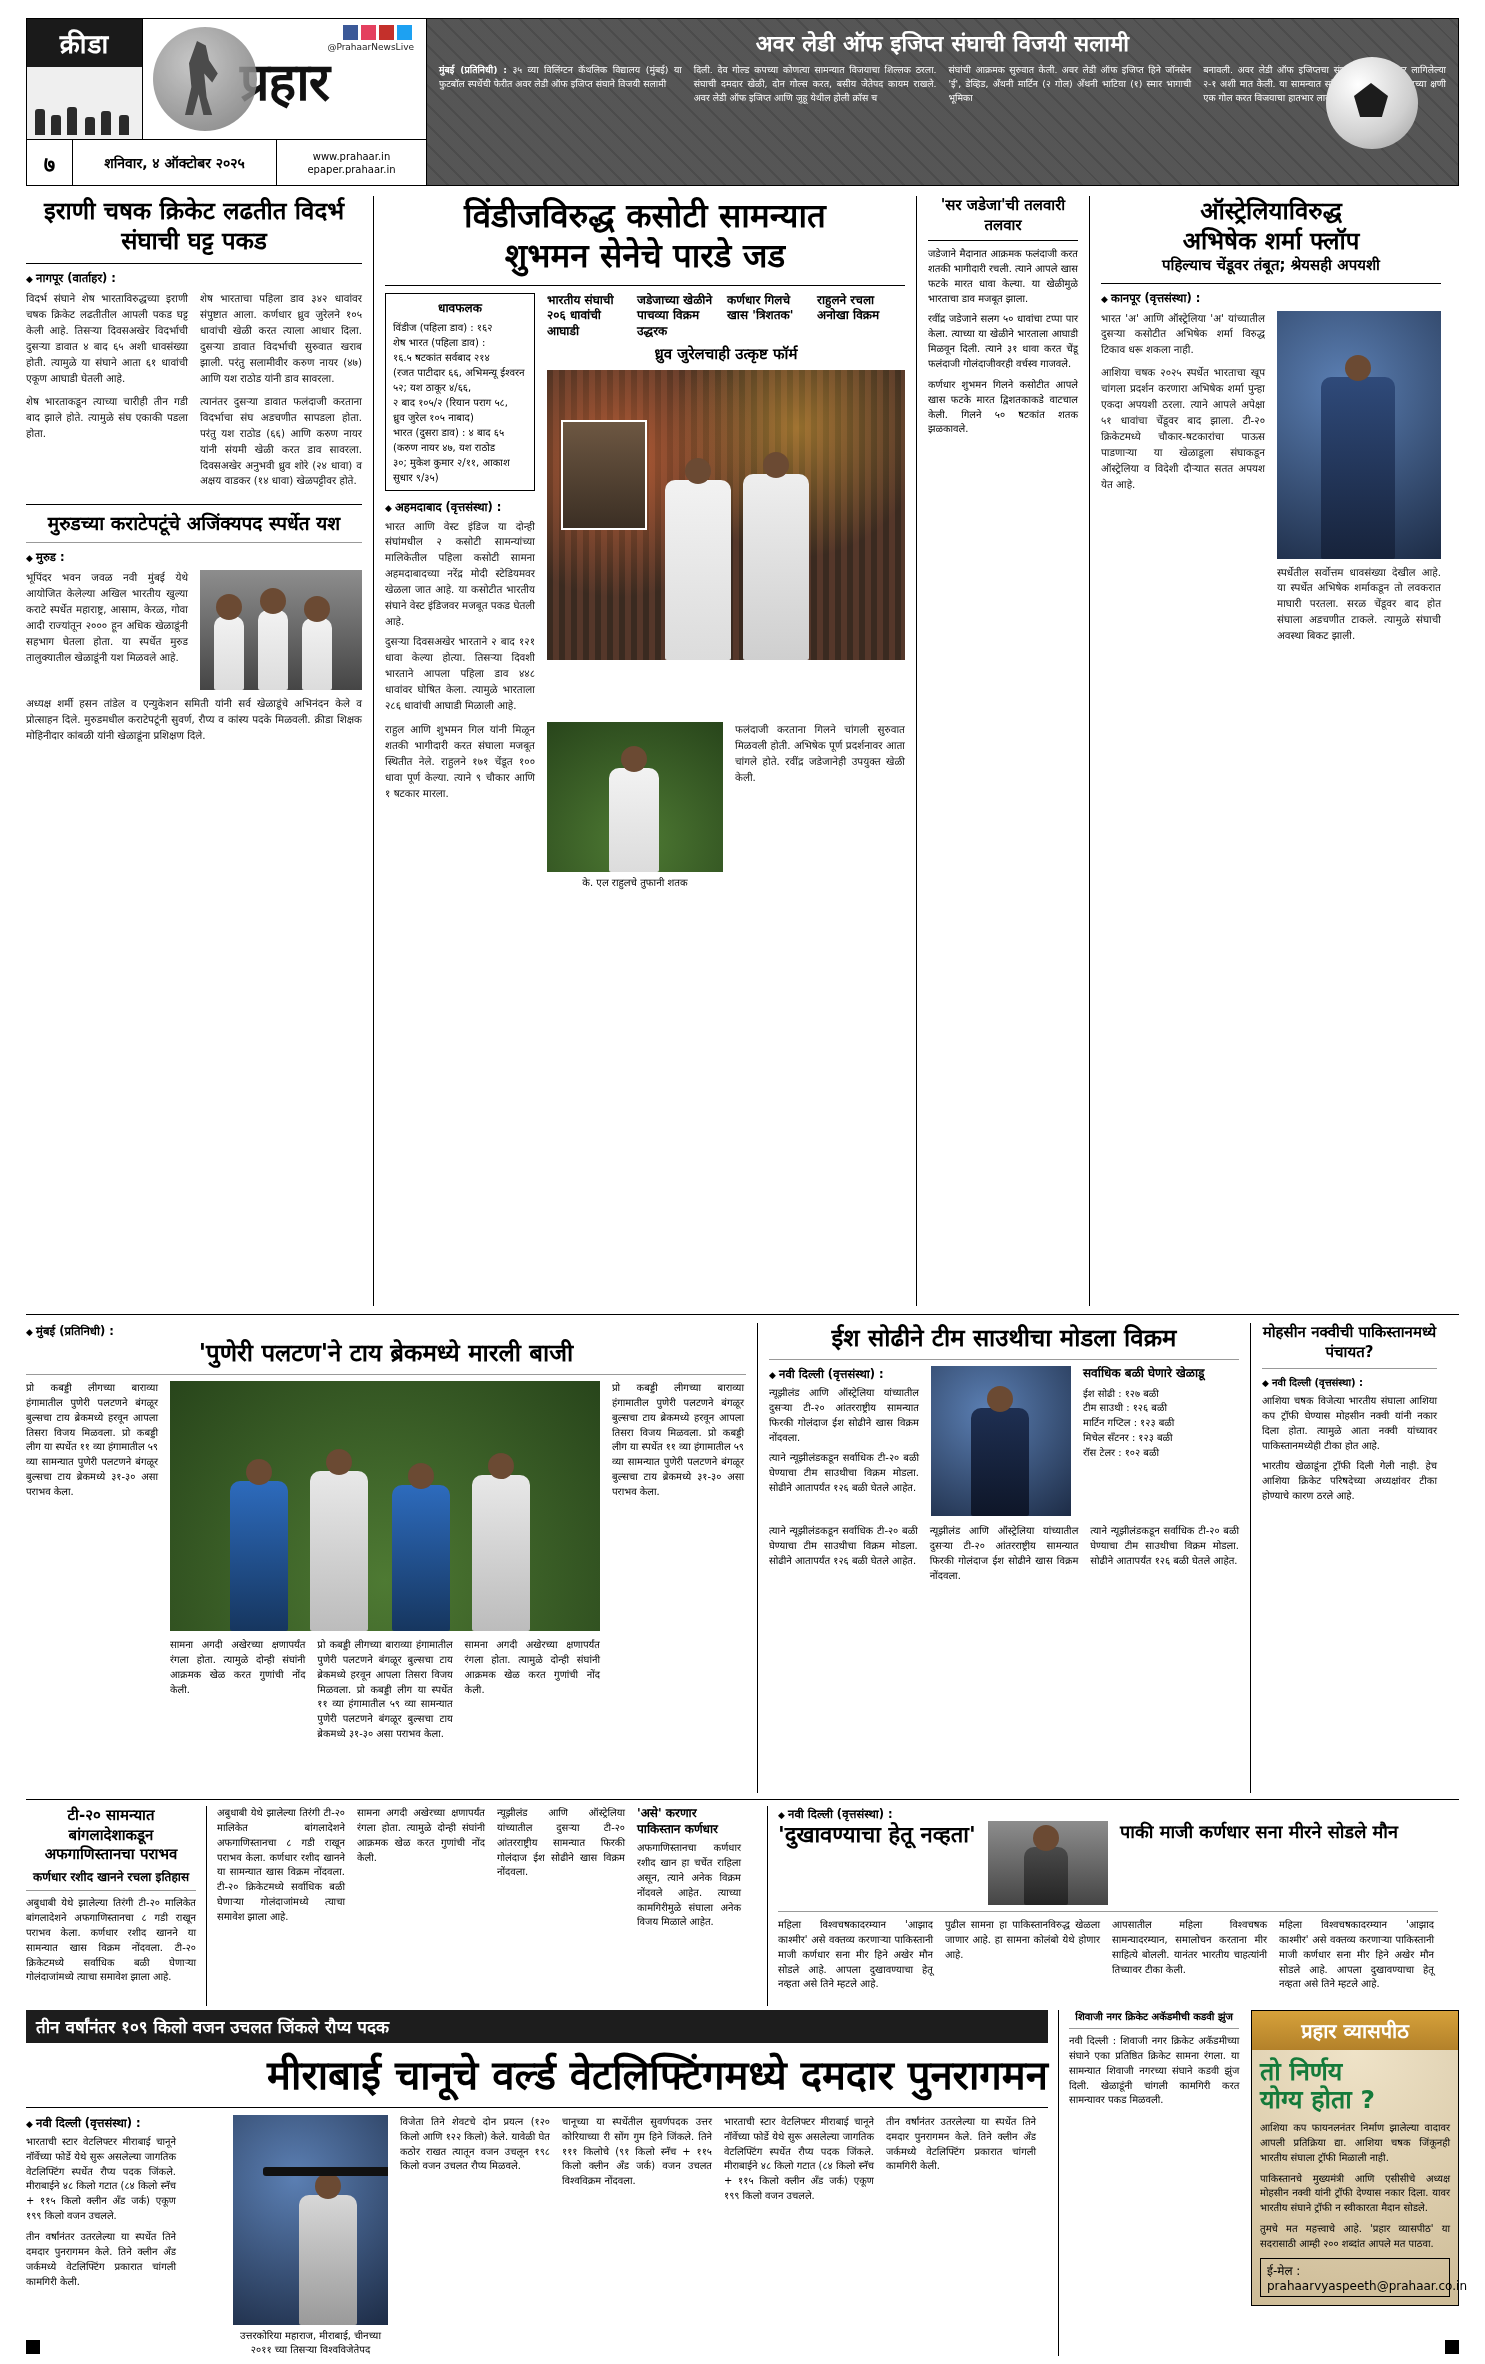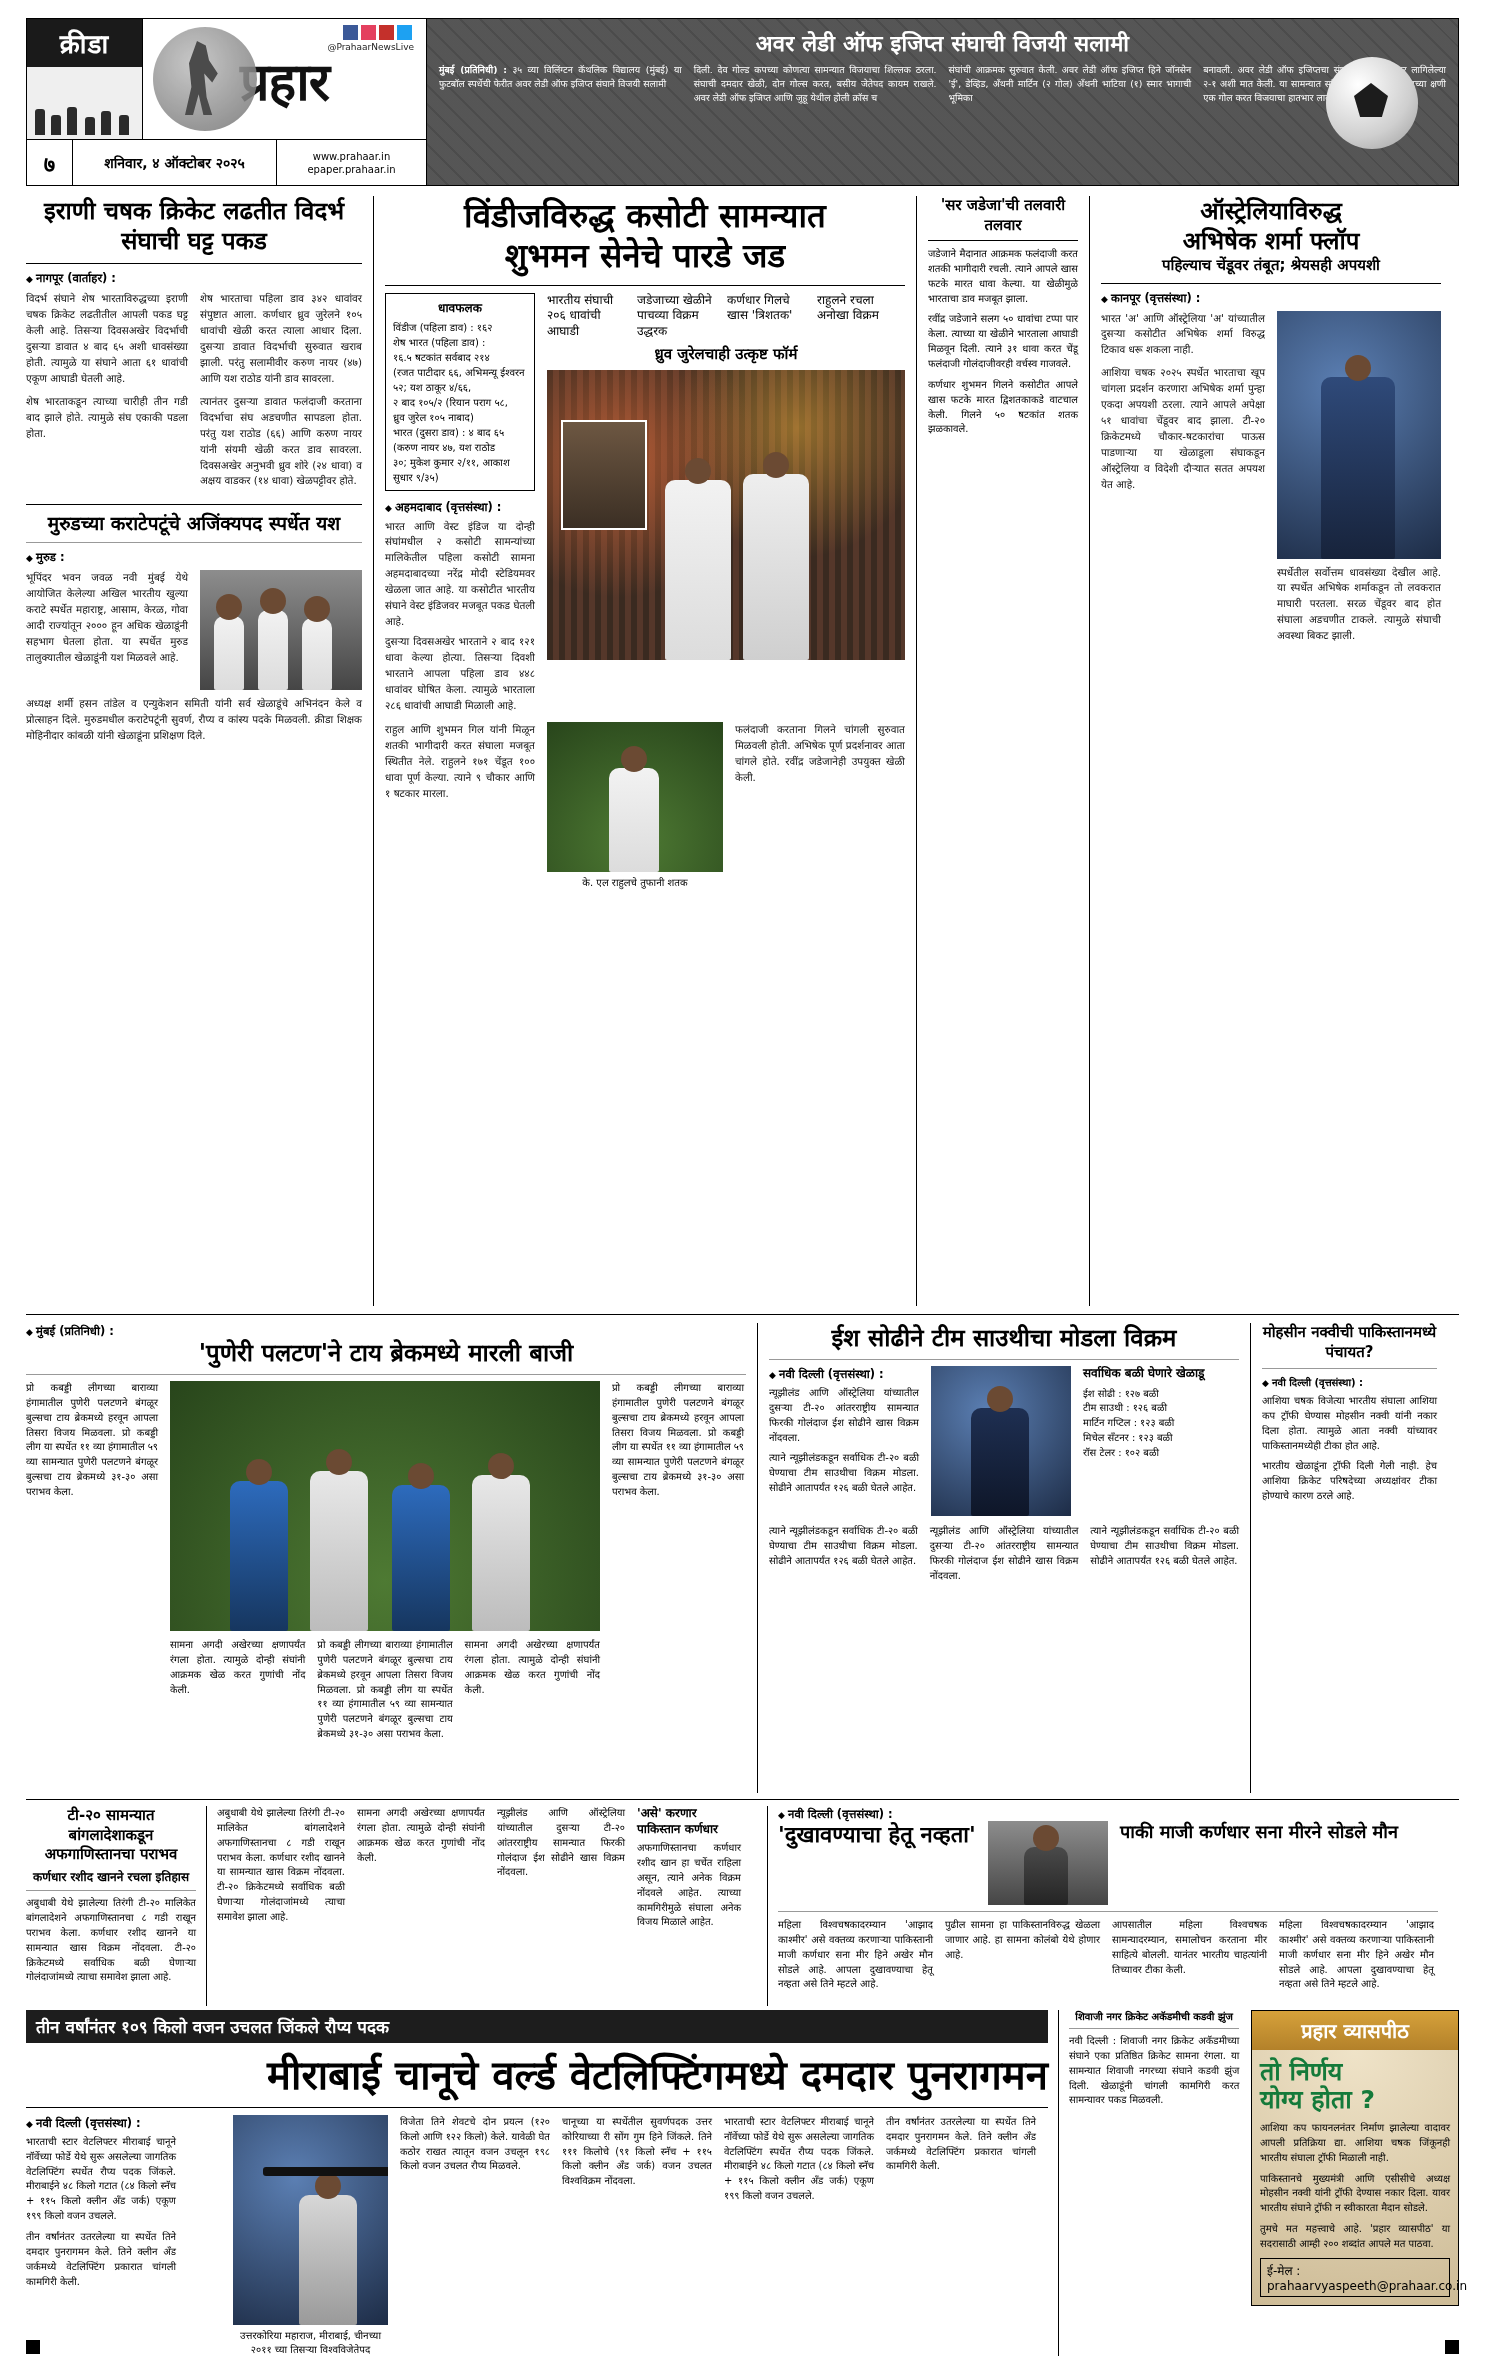--- a/index.html
+++ b/index.html
@@ -233,21 +233,21 @@
             <div>सुधार ९/३५)</div>
           </div>
           <div class="kicker diamond mar" style="margin-top:8px;">अहमदाबाद (वृत्तसंस्था) :</div>
           <div class="body-col" style="margin-top:5px;">भारत आणि वेस्ट इंडिज या दोन्ही संघांमधील २ कसोटी सामन्यांच्या मालिकेतील पहिला कसोटी सामना अहमदाबादच्या नरेंद्र मोदी स्टेडियमवर खेळला जात आहे. या कसोटीत भारतीय संघाने वेस्ट इंडिजवर मजबूत पकड घेतली आहे.</div>
           <div class="body-col" style="margin-top:4px;">दुसऱ्या दिवसअखेर भारताने २ बाद १२१ धावा केल्या होत्या. तिसऱ्या दिवशी भारताने आपला पहिला डाव ४४८ धावांवर घोषित केला. त्यामुळे भारताला २८६ धावांची आघाडी मिळाली आहे.</div>
         </div>
 
         <div class="colgap"></div>
 
         <div style="width:358px;">
-          <div class="sect" style="font-size:12px; font-weight:normal; line-height:1.3; gap:8px;">
+          <div class="sect" style="font-size:12px; font-weight:bold; line-height:1.3; gap:8px;">
             <div style="width:82px;">भारतीय संघाची २०६ धावांची आघाडी</div>
             <div style="width:82px;">जडेजाच्या खेळीने पाचव्या विक्रम उद्धरक</div>
             <div style="width:82px;">कर्णधार गिलचे खास 'त्रिशतक'</div>
             <div style="width:82px;">राहुलने रचला अनोखा विक्रम</div>
           </div>
           <div class="hd-sm mar" style="text-align:center;margin-top:6px;">ध्रुव जुरेलचाही उत्कृष्ट फॉर्म</div>
 
           <div class="photo ph-crowd" style="height:290px; margin-top:5px;">
             <span class="player" style="left:118px; height:180px; width:66px;"></span>
             <span class="player" style="left:196px; height:186px; width:66px; background:linear-gradient(#eee,#cfcfcf);"></span>

